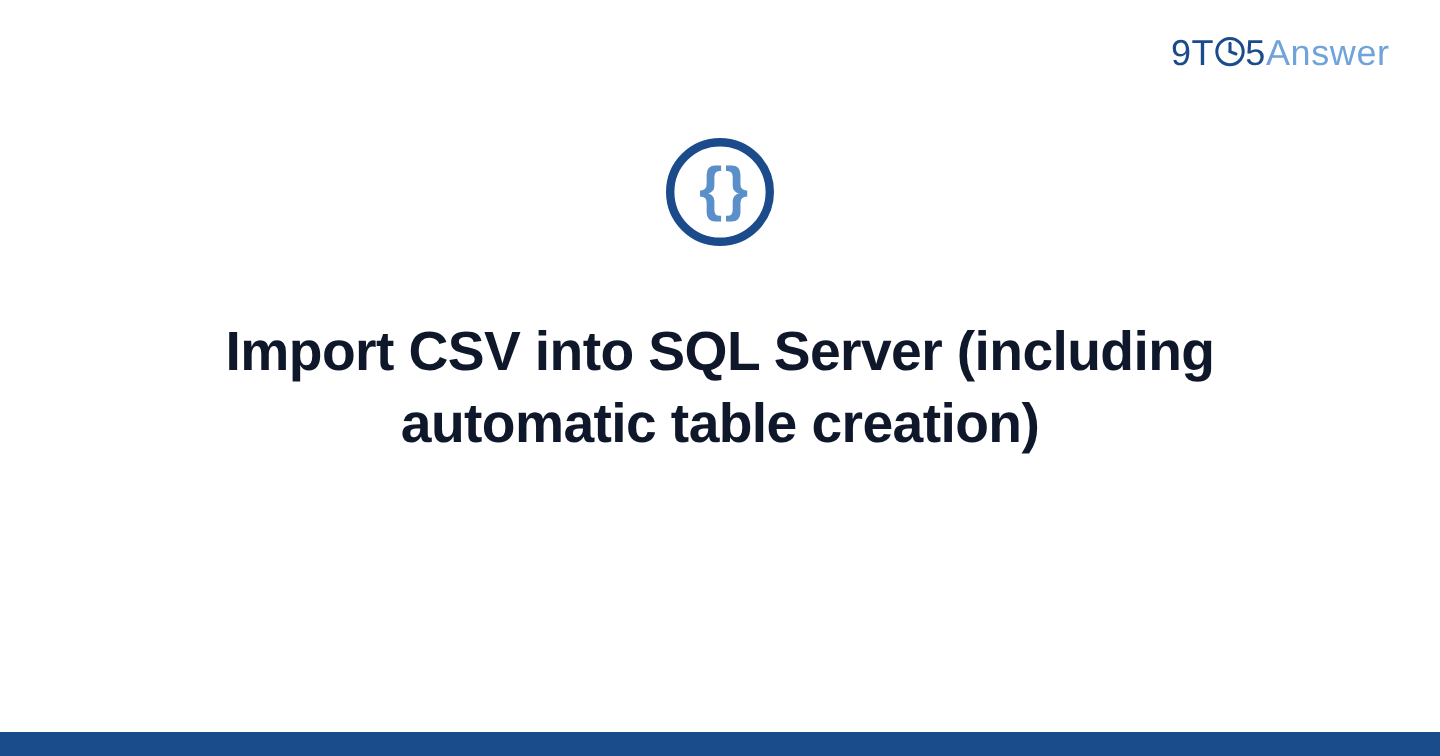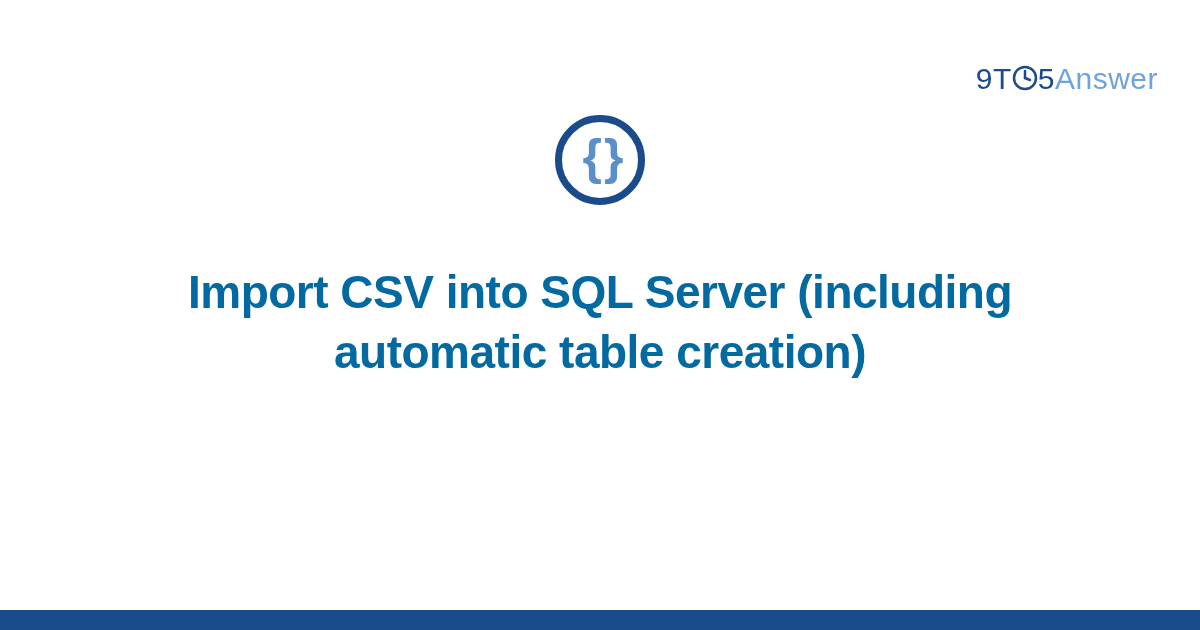--- a/index.html
+++ b/index.html
@@ -11,21 +11,20 @@
       position: relative;
       overflow: hidden;
     }
     .brand {
       position: absolute;
       top: 28px;
       right: 42px;
       font-size: 30px;
       font-weight: 400;
       letter-spacing: 0.5px;
-      margin-top: 34px;
     }
     .brand .n9t { color: #1a4c8b; font-weight: 500; }
     .brand .clock {
       display: inline-flex;
       align-items: center;
       justify-content: center;
       width: 26px;
       height: 26px;
       vertical-align: -2px;
     }
@@ -55,21 +54,21 @@
       font-weight: 700;
       color: #5a8fc9;
       font-family: "Segoe UI", Arial, sans-serif;
       letter-spacing: -6px;
       line-height: 1;
       transform: translateY(-3px);
     }
     .title {
       font-size: 46px;
       font-weight: 700;
-      color: #0369a1;
+      color: #0f172a;
       text-align: center;
       line-height: 1.3;
       max-width: 900px;
       letter-spacing: -0.5px;
     }
     .footer-bar {
       position: absolute;
       bottom: 0;
       left: 0;
       right: 0;

